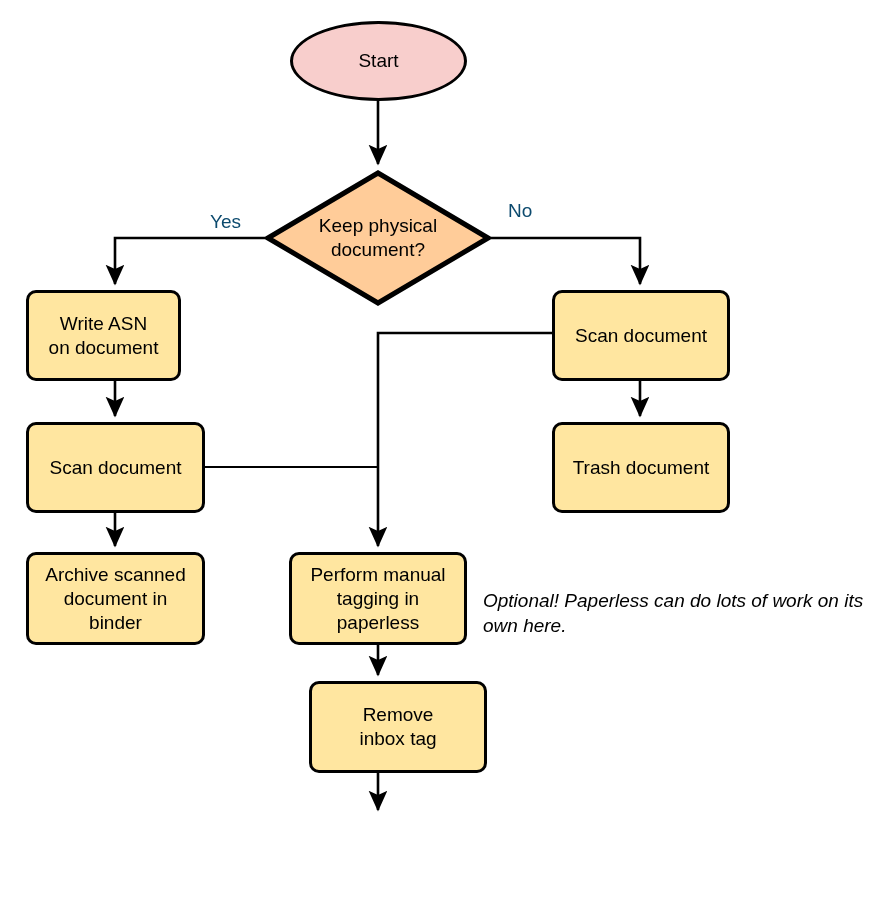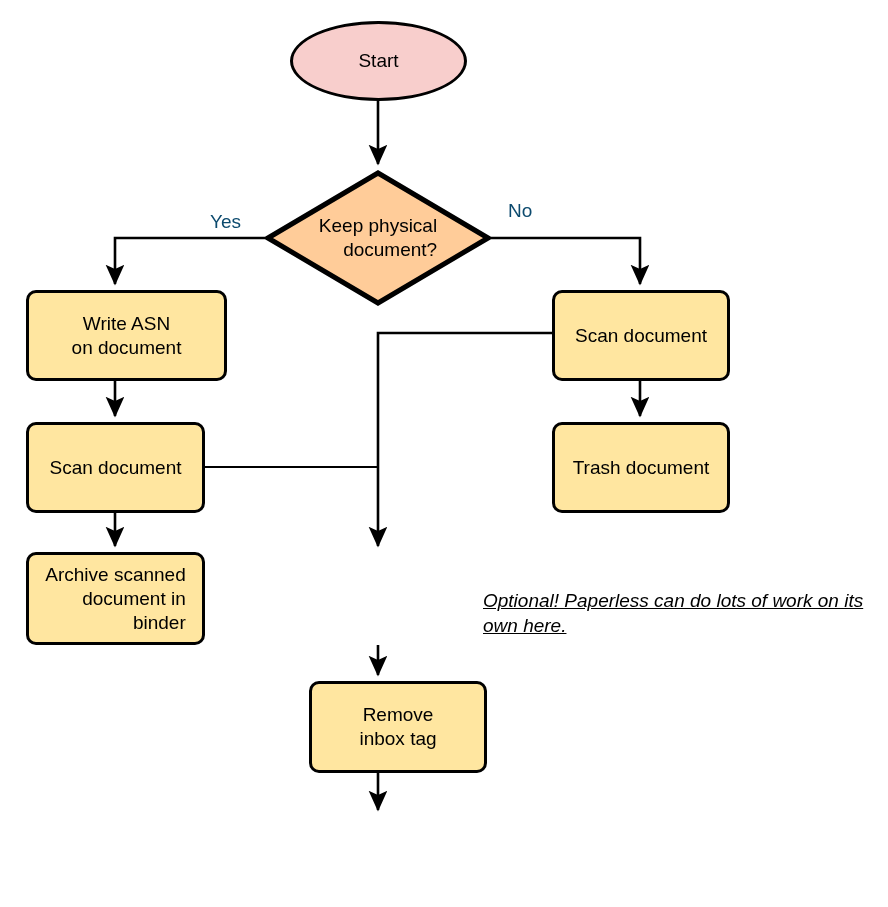--- a/index.html
+++ b/index.html
@@ -56,21 +56,20 @@
   .diamond-shape {
     position: absolute;
     left: 0;
     top: 0;
     width: 100%;
     height: 100%;
   }
   .diamond-label {
     position: relative;
     z-index: 2;
-    text-align: right;
   }
   .edge-label {
     position: absolute;
     font-size: 19px;
     line-height: 22px;
     color: #0c4a6e;
     background: transparent;
     white-space: nowrap;
   }
   .note {
@@ -122,45 +121,50 @@
     <svg class="diamond-shape" viewBox="0 0 226 136" preserveAspectRatio="none" aria-hidden="true">
       <polygon points="113,3 223,68 113,133 3,68" fill="#ffcc99" stroke="#000000" stroke-width="5"></polygon>
     </svg>
     <span class="diamond-label">Keep physical
 document?</span>
   </div>
 
   <div class="edge-label" style="left:210px; top:211px;">Yes</div>
   <div class="edge-label" style="left:508px; top:200px;">No</div>
 
-  <div class="node node-process" style="left:26px; top:290px; width:201px; height:91px;">
+  <div class="node node-process" style="left:26px; top:290px; width:155px; height:91px;">
     <span>Write ASN
 on document</span>
   </div>
 
   <div class="node node-process" style="left:26px; top:422px; width:179px; height:91px;">
     <span>Scan document</span>
   </div>
 
-  <div class="node node-process" style="left:26px; top:552px; width:179px; height:93px;text-align:right;">
+  <div class="node node-process" style="left:26px; top:552px; width:179px; height:93px;">
     <span>Archive scanned
 document in
 binder</span>
   </div>
 
   <div class="node node-process" style="left:552px; top:290px; width:178px; height:91px;">
     <span>Scan document</span>
   </div>
 
   <div class="node node-process" style="left:552px; top:422px; width:178px; height:91px;text-align:center;">
     <span>Trash document</span>
   </div>
 
+  <div class="node node-process" style="left:289px; top:552px; width:178px; height:93px;">
+    <span>Perform manual
+tagging in
+paperless</span>
+  </div>
 
   <div class="node node-process" style="left:289px; top:681px; width:178px; height:92px;margin-left:20px;">
     <span>Remove
 inbox tag</span>
   </div>
 
 
-  <div class="note" style="left:483px; top:588px; width:400px;text-decoration:underline;">Optional! Paperless can do lots of work on its own here.</div>
+  <div class="note" style="left:483px; top:588px; width:400px;">Optional! Paperless can do lots of work on its own here.</div>
 
 </div>
 
 </body></html>

